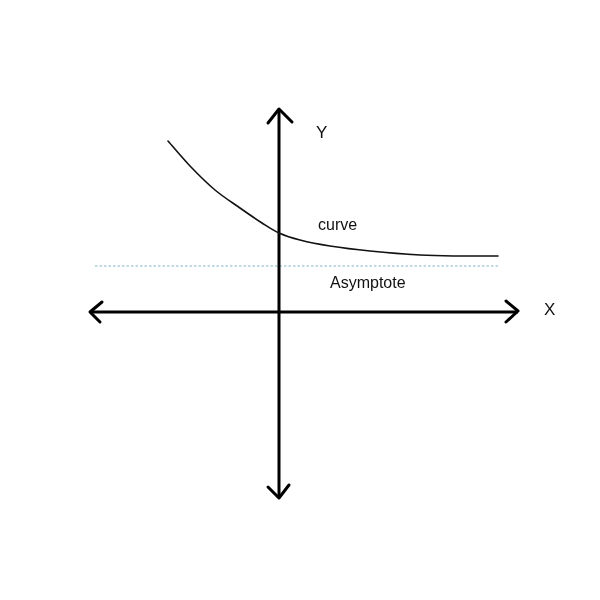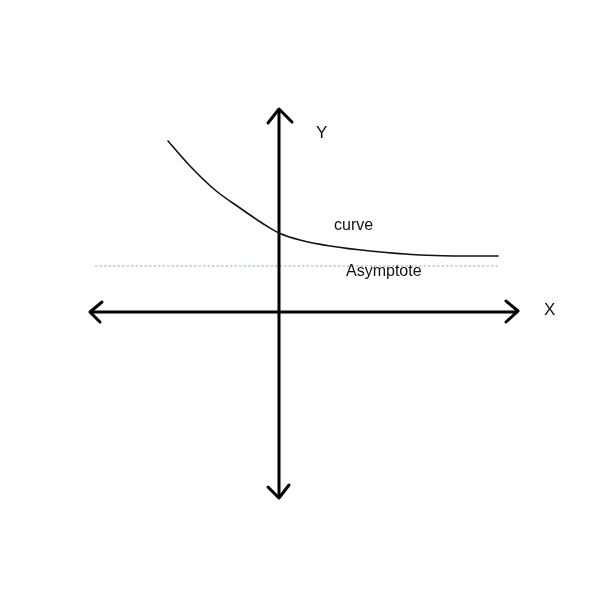--- a/index.html
+++ b/index.html
@@ -1,20 +1,20 @@
 <!DOCTYPE html>
 <html><head>
 <meta charset="utf-8">
 <style>
   html, body { margin: 0; padding: 0; background: #ffffff; }
   #canvas { position: relative; width: 600px; height: 600px; background: #ffffff; overflow: hidden; }
   svg { position: absolute; left: 0; top: 0; }
   .lbl { position: absolute; font-family: "Liberation Sans", sans-serif; color: #111; white-space: nowrap; }
   .axis-lbl { font-size: 17px; }
-  .ann-lbl { font-size: 16px; margin-left: 16px; }
+  .ann-lbl { font-size: 16px; }
 </style>
 </head>
 <body>
 
 <div id="canvas">
   <svg width="600" height="600" viewBox="0 0 600 600">
 
     <line x1="95" y1="266" x2="498" y2="266" stroke="#7fb3c9" stroke-width="1.2" stroke-dasharray="2.5,2"></line>
 
     <g>
@@ -28,14 +28,14 @@
       <polyline points="268,123 279,109 292,122" fill="none" stroke="#000" stroke-width="3" stroke-linecap="round" stroke-linejoin="round"></polyline>
       <polyline points="268,487 279,498 289,485" fill="none" stroke="#000" stroke-width="3" stroke-linecap="round" stroke-linejoin="round"></polyline>
     </g>
 
     <path id="curve-path" d="M168,141 C171.66666666666666,145.16666666666666 182.16666666666666,157.83333333333334 190,166 C197.83333333333334,174.16666666666666 206.66666666666666,183 215,190 C223.33333333333334,197 232.16666666666666,202.5 240,208 C247.83333333333334,213.5 255.5,218.83333333333334 262,223 C268.5,227.16666666666666 272.6666666666667,230.16666666666666 279,233 C285.3333333333333,235.83333333333334 291.5,237.83333333333334 300,240 C308.5,242.16666666666666 318.3333333333333,244.16666666666666 330,246 C341.6666666666667,247.83333333333334 355,249.5 370,251 C385,252.5 405,254.16666666666666 420,255 C435,255.83333333333334 447,255.83333333333334 460,256 C473,256.1666666666667 491.6666666666667,256 498,256" fill="none" stroke="#111" stroke-width="1.6" stroke-linecap="round" stroke-linejoin="round"></path>
   </svg>
 
   <span class="lbl axis-lbl" style="left:316px; top:123px;">Y</span>
   <span class="lbl axis-lbl" style="left:544px; top:300px;">X</span>
   <span class="lbl ann-lbl" style="left:318px; top:216px;">curve</span>
-  <span class="lbl ann-lbl" style="left:330px; top:262px;text-align:center;">Asymptote</span>
+  <span class="lbl ann-lbl" style="left:330px; top:274px;text-align:center;">Asymptote</span>
 </div>
 
 </body></html>

